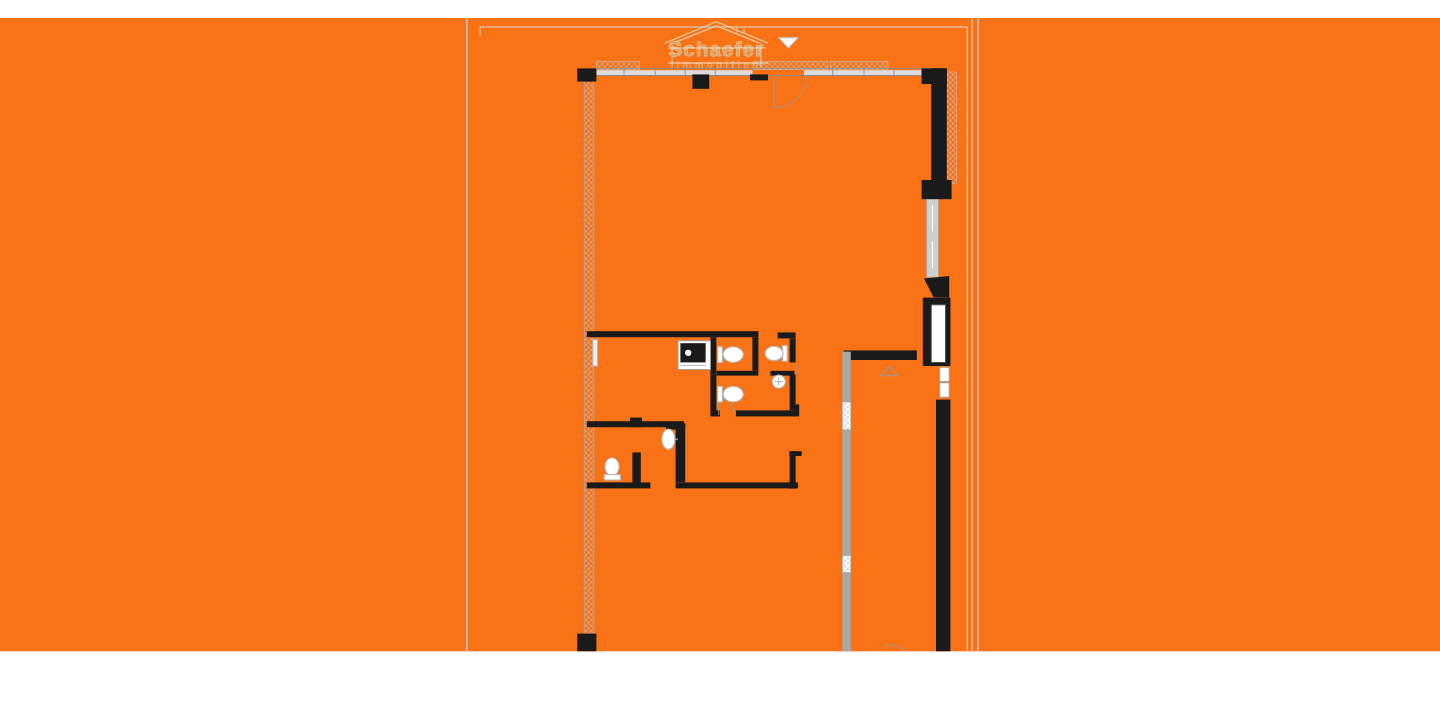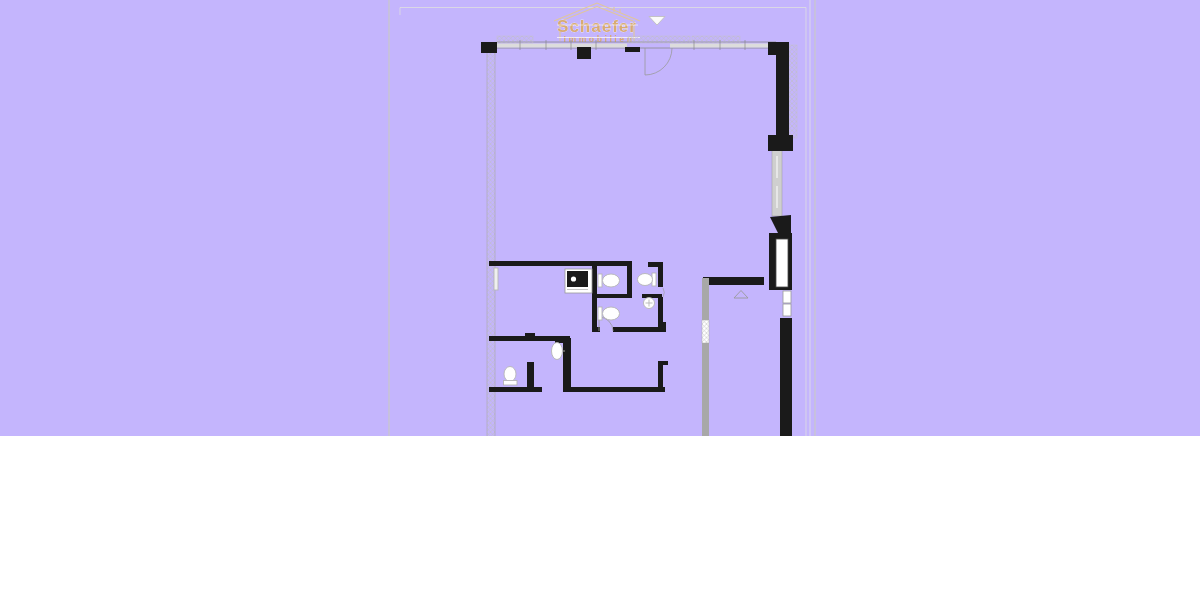--- a/index.html
+++ b/index.html
@@ -1,17 +1,17 @@
 <!DOCTYPE html>
 <html><head>
 <meta charset="utf-8">
 <style>
   html,body{margin:0;padding:0;background:#ffffff;}
-  .stage{position:relative;width:1200px;height:436px;background:#c4b5fd;overflow:hidden;
-         font-family:"Liberation Sans", sans-serif;}
+  .stage{position:relative;width:1200px;height:528px;background:#f97316;overflow:hidden;
+         font-family:"Liberation Sans", sans-serif;margin-top:15px;}
   svg{position:absolute;left:0;top:0;}
   text{font-family:"Liberation Sans", sans-serif;}
   .logo-title{font-weight:bold;font-size:17px;letter-spacing:1px;}
   .logo-sub{font-weight:bold;font-size:8.5px;letter-spacing:2.6px;}
 </style>
 </head>
 <body>
 
 <div class="stage">
 <svg width="1200" height="600" viewBox="0 0 1200 600">

